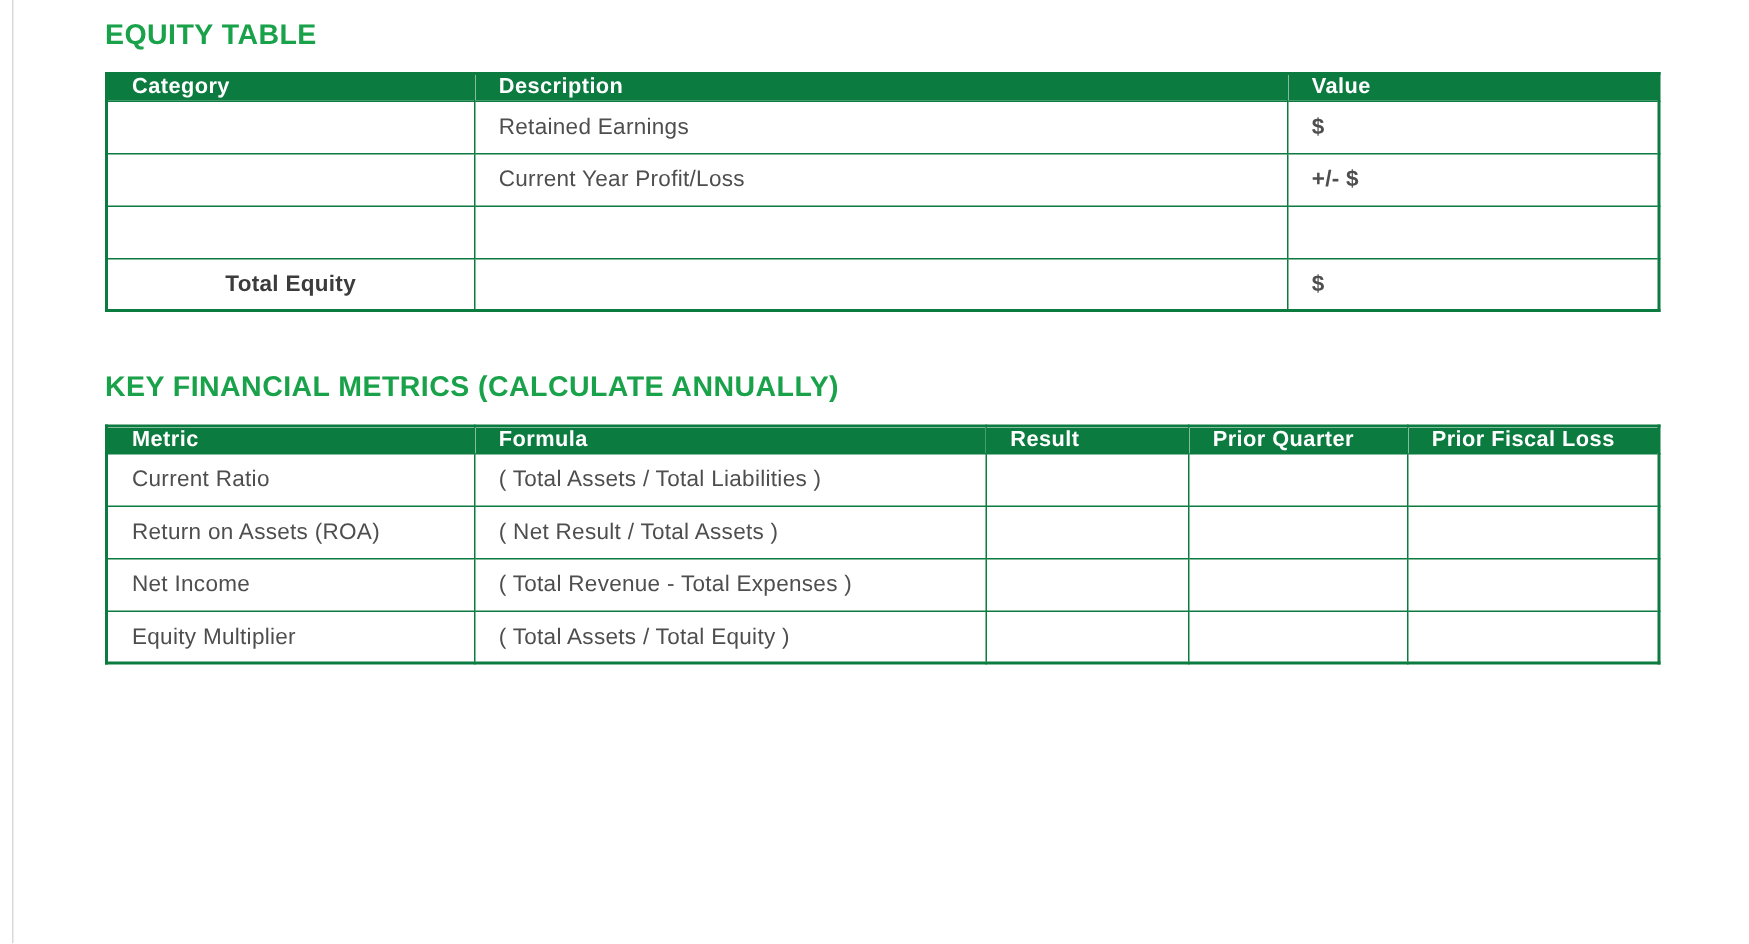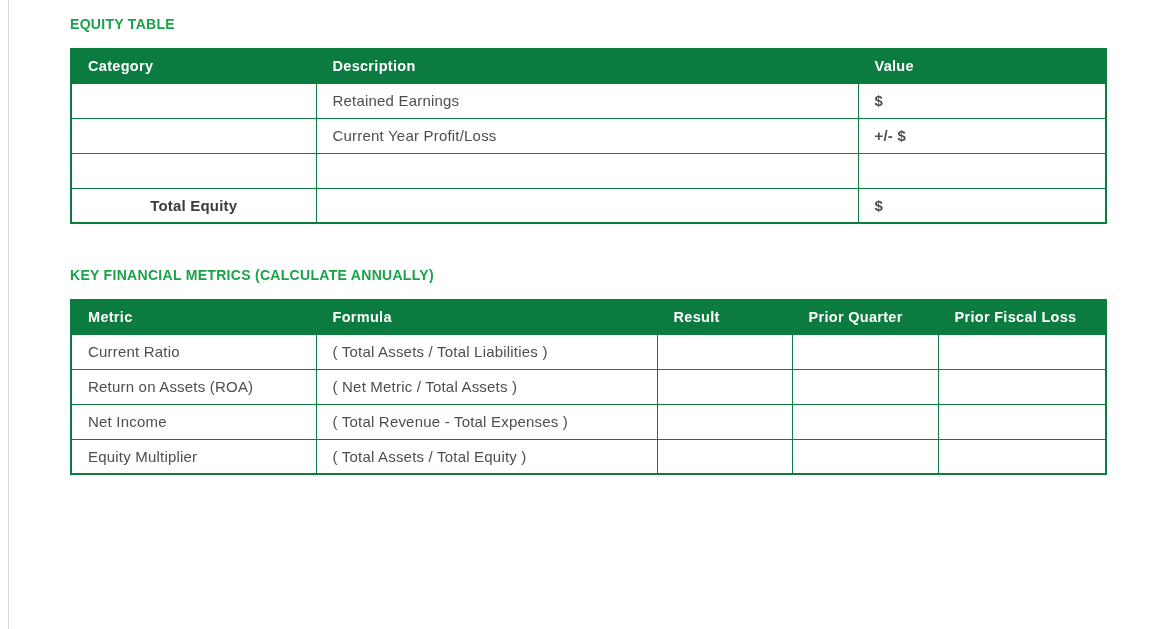--- a/index.html
+++ b/index.html
@@ -19,40 +19,40 @@
     overflow:hidden;
     position:relative;
   }
   .left-rule{
     position:absolute;left:8px;top:0;bottom:0;width:1px;
     background:var(--rule-gray);
   }
   .content{padding:13px 0 0 70px;}
   .section-title{
     margin:0 0 13px 0;
-    font-size:14px;line-height:22px;
+    font-size:19px;line-height:22px;
     font-weight:800;letter-spacing:0.3px;
     color:var(--accent);
   }
   .section-title.second{margin-top:40px;}
   table.sheet{
     border-collapse:collapse;
     table-layout:fixed;
     width:1035px;
     border:2px solid var(--table-green);
   }
   table.sheet th, table.sheet td{
     border:1px solid var(--table-green);
     padding:0 16px;
     vertical-align:middle;
     overflow:hidden;
     white-space:nowrap;
   }
   table.sheet th{
-    height:34px;
+    height:18px;
     background:var(--table-green);
     color:#ffffff;
     font-size:14.5px;
     font-weight:700;
     letter-spacing:0.3px;
     text-align:left;
   }
   table.sheet th.center{text-align:left;}
   table.sheet td{
     height:35px;
@@ -131,21 +131,21 @@
     <tbody>
       <tr>
         <td>Current Ratio</td>
         <td>( Total Assets / Total Liabilities )</td>
         <td></td>
         <td></td>
         <td></td>
       </tr>
       <tr>
         <td>Return on Assets (ROA)</td>
-        <td>( Net Metric / Total Assets )</td>
+        <td>( Net Result / Total Assets )</td>
         <td></td>
         <td></td>
         <td></td>
       </tr>
       <tr>
         <td>Net Income</td>
         <td>( Total Revenue - Total Expenses )</td>
         <td></td>
         <td></td>
         <td></td>

